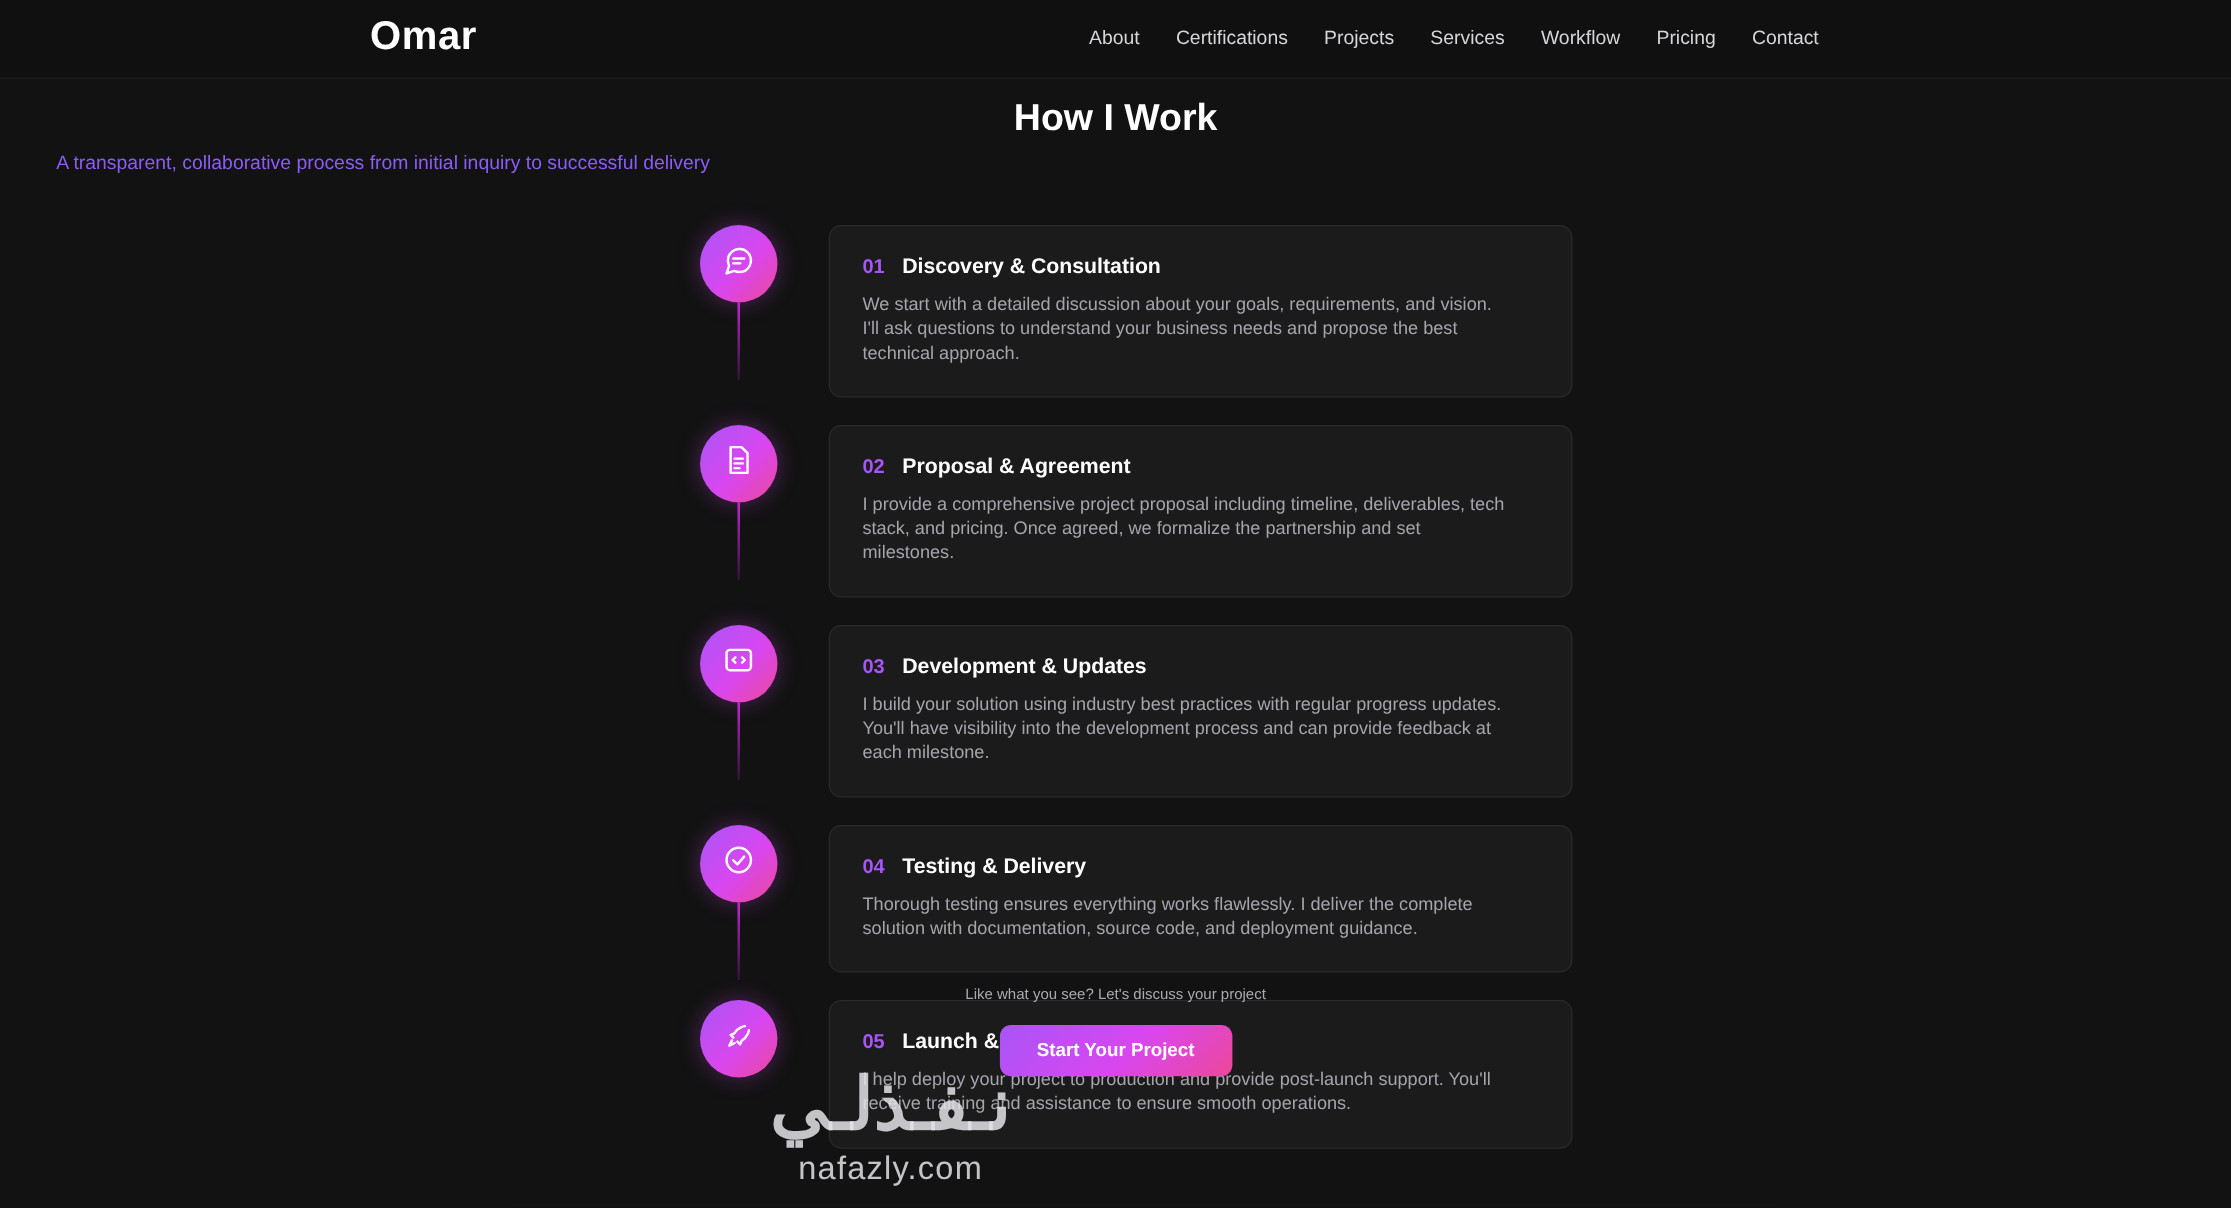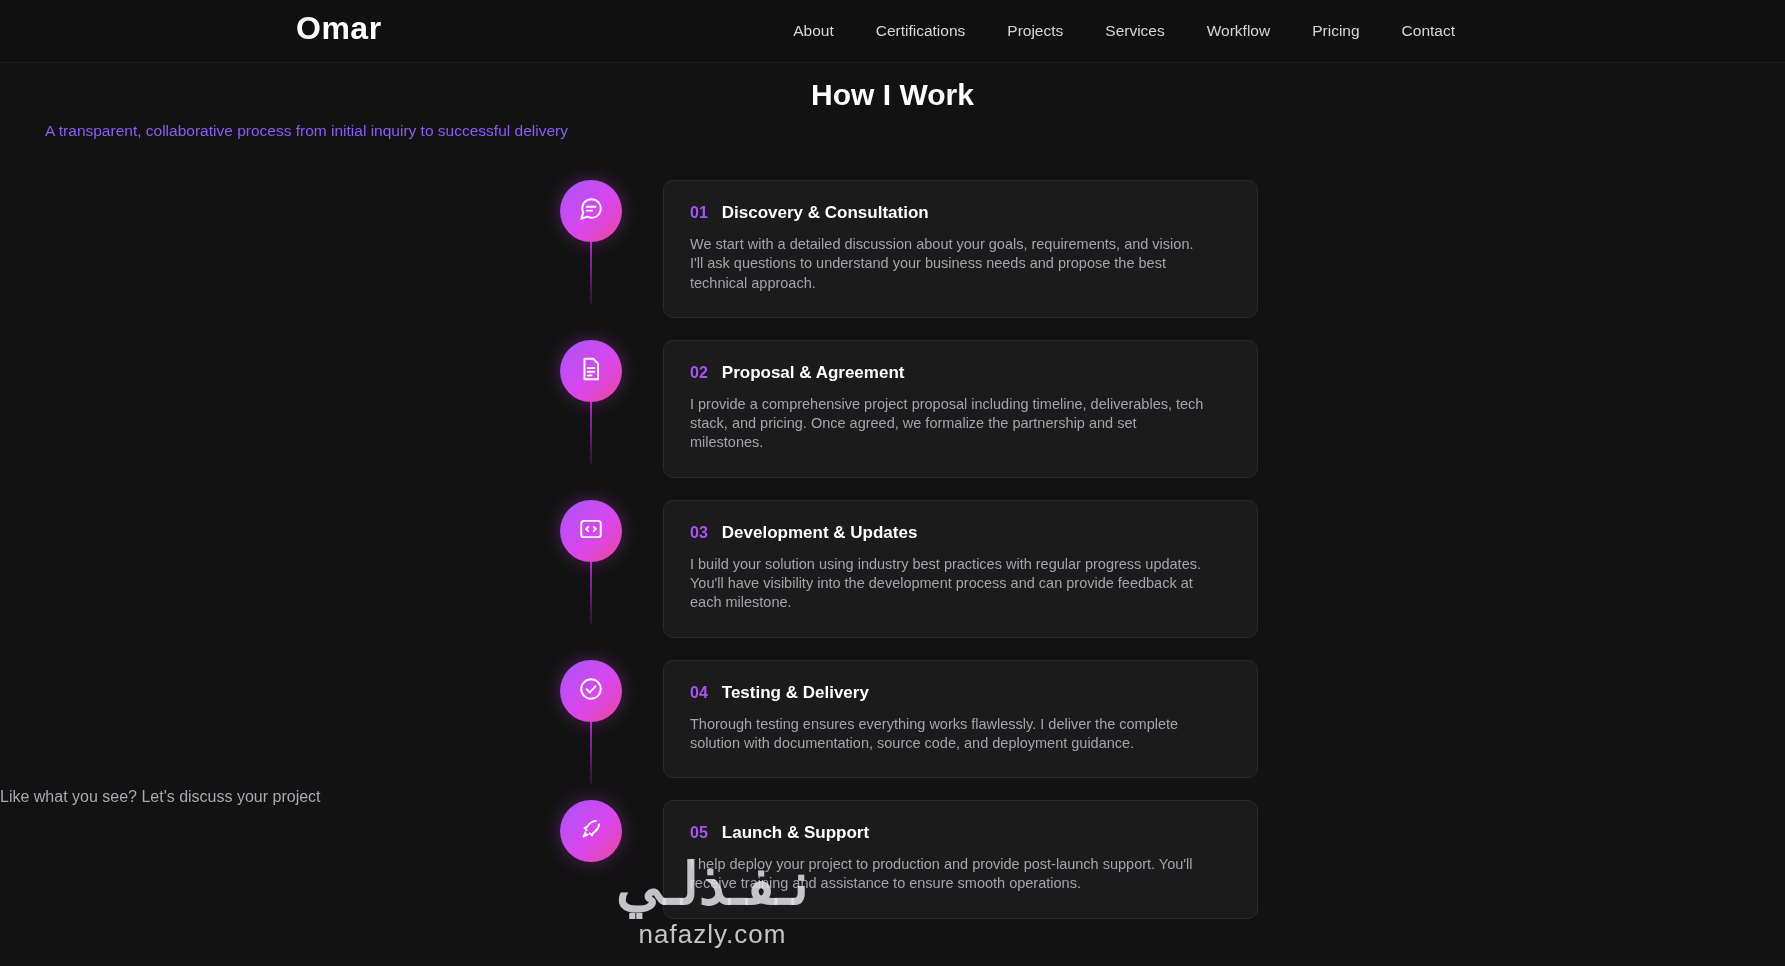--- a/index.html
+++ b/index.html
@@ -36,21 +36,21 @@
     font-size: 32px;
     font-weight: bold;
     color: #ffffff;
     letter-spacing: 0.5px;
   }
   .nav {
     position: absolute;
     right: 330px;
     top: 22px;
     display: flex;
-    gap: 42px;
+    gap: 29px;
     align-items: center;
   }
   .nav-item {
     color: #d6d6da;
     font-size: 15.5px;
     cursor: pointer;
     white-space: nowrap;
   }
 
   
@@ -151,21 +151,22 @@
     line-height: 1.33;
     max-width: 520px;
   }
 
   
   .cta-text {
     position: absolute;
     top: 788px;
     left: 0;
     width: 1785px;
-    font-size: 16px;
+    text-align: center;
+    font-size: 12px;
     color: #a9a9b0;
   }
   .cta-button {
     position: absolute;
     top: 820px;
     left: 50%;
     transform: translateX(-50%);
     padding: 12px 30px;
     border: none;
     border-radius: 9px;
@@ -330,19 +331,20 @@
           <span class="card-num">05</span>
           <span class="card-title">Launch &amp; Support</span>
         </div>
         <div class="card-desc">I help deploy your project to production and provide post-launch support. You'll receive training and assistance to ensure smooth operations.</div>
       </div>
     </div>
 
   </div>
 
   <div class="cta-text">Like what you see? Let's discuss your project</div>
+  <button class="cta-button">Start Your Project</button>
 
   <div class="watermark">
     <div class="wm-ar">نـفـذلـي</div>
     <div class="wm-en">nafazly.com</div>
   </div>
 
 </div>
 
 </body></html>

